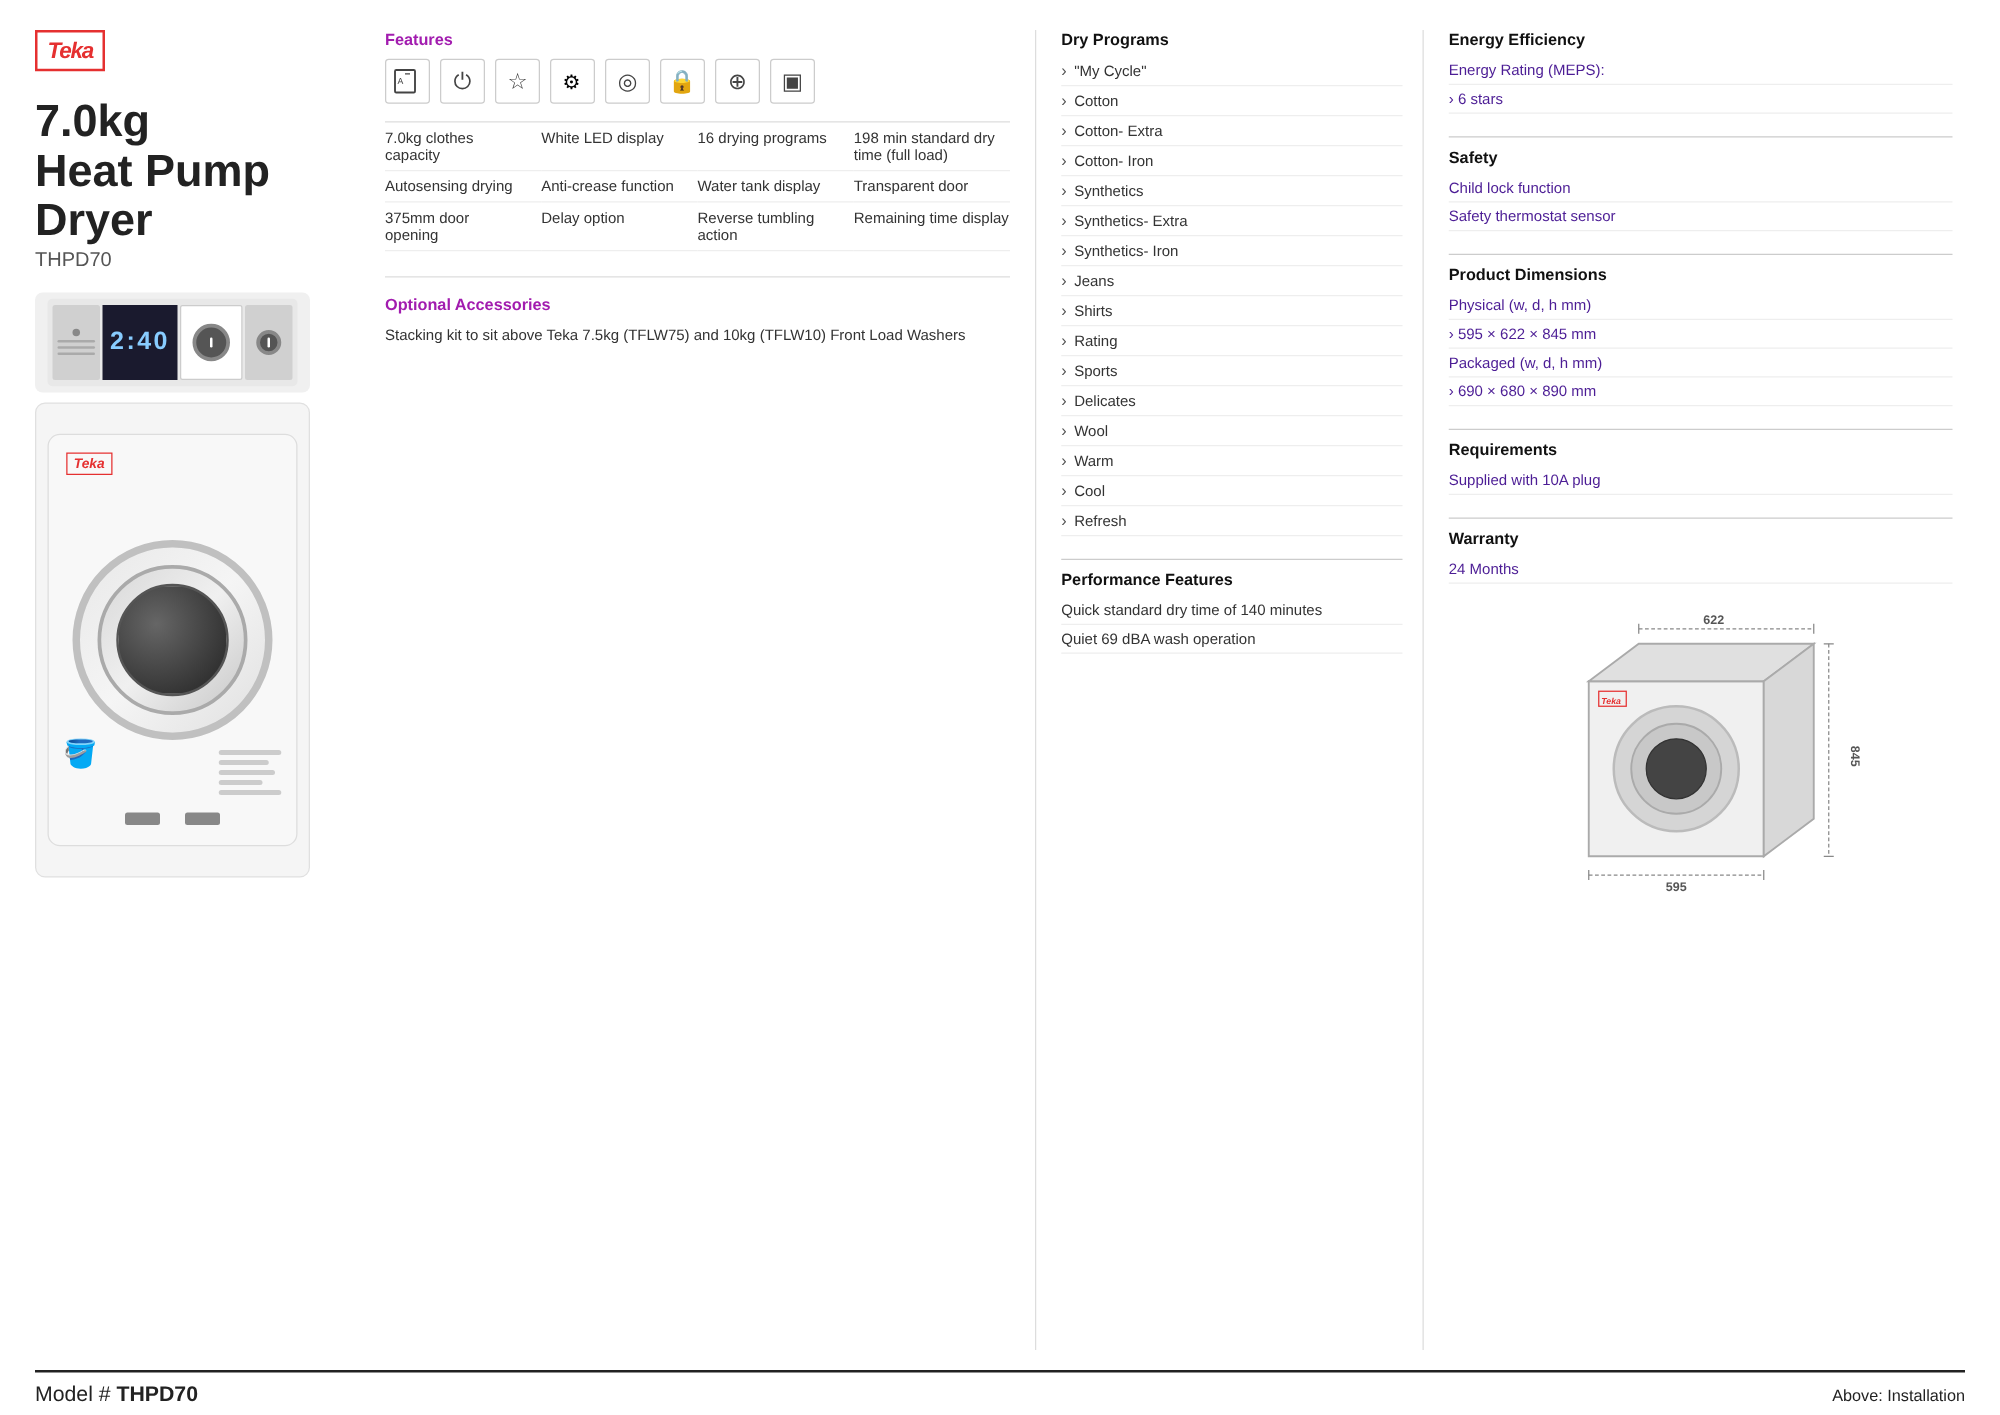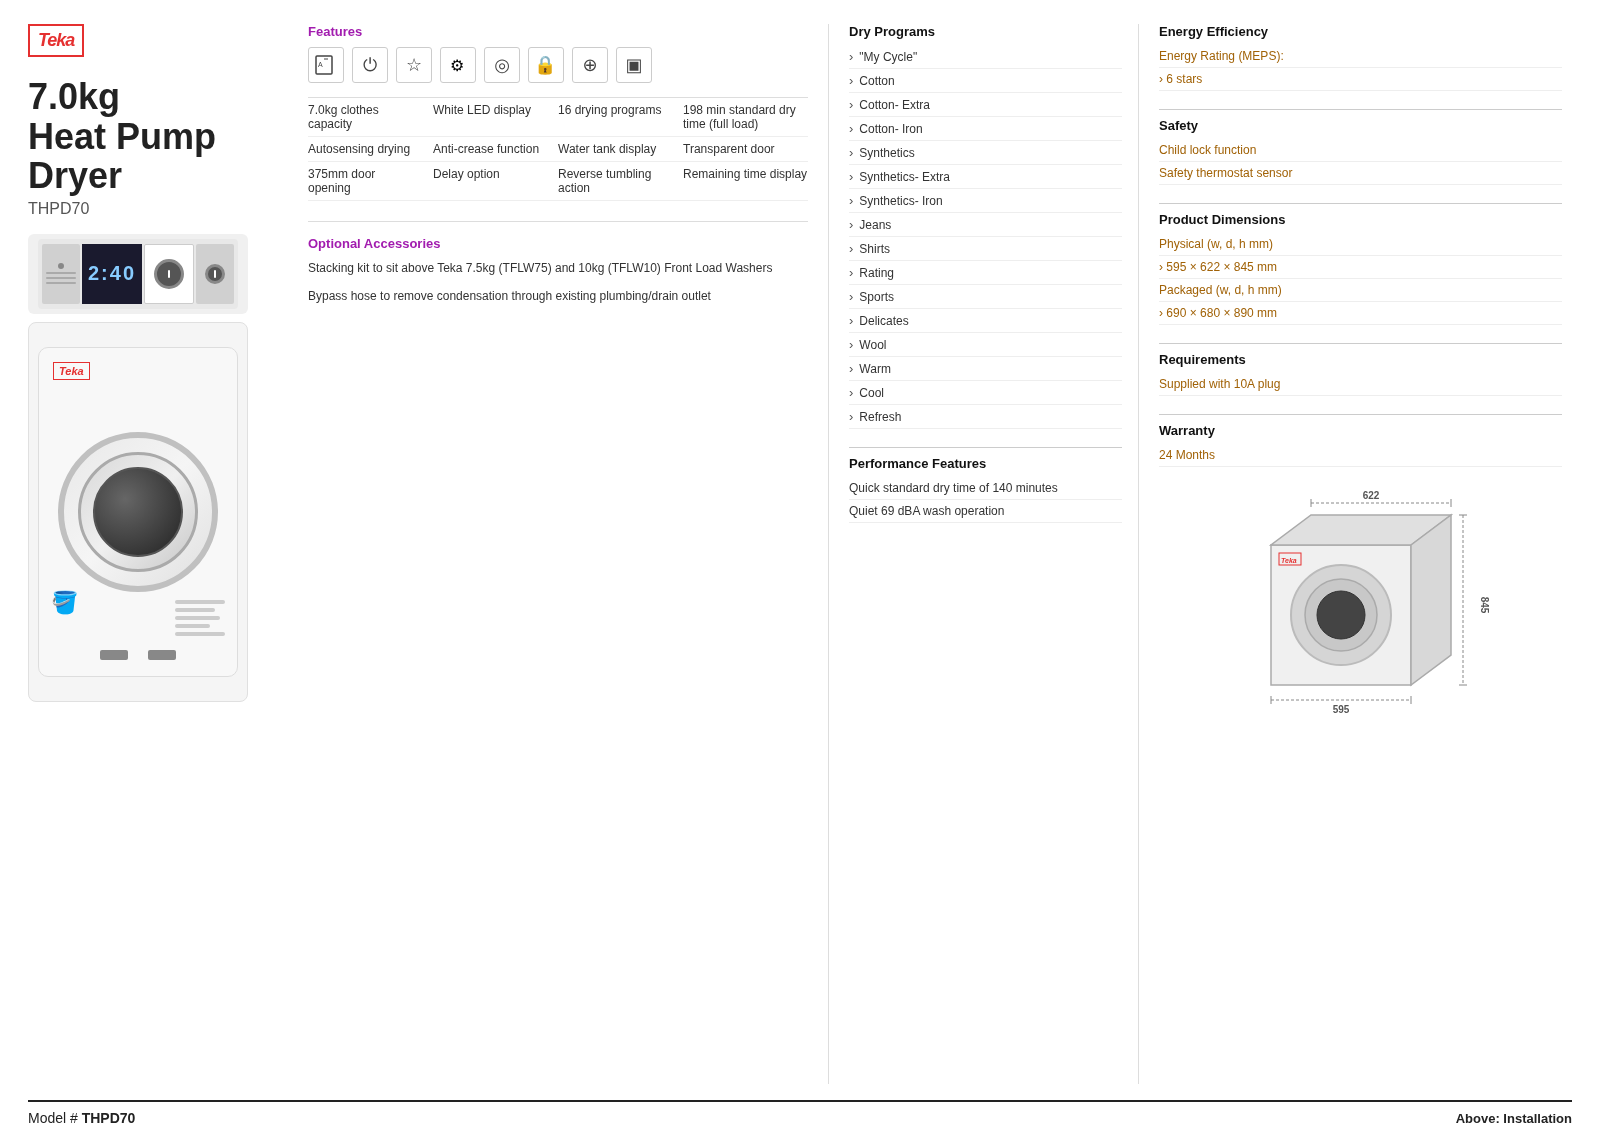--- a/index.html
+++ b/index.html
@@ -230,21 +230,21 @@
     }
 
     .program-item::before {
       content: '›';
       color: #555;
       font-size: 13px;
     }
 
     .spec-item {
       font-size: 12px;
-      color: #a16207;
+      color: #4c1d95;
       padding: 4px 0;
       border-bottom: 1px solid #eee;
     }
 
     .perf-item {
       font-size: 12px;
       color: #333;
       padding: 4px 0;
       border-bottom: 1px solid #eee;
     }
@@ -260,31 +260,31 @@
     .bottom-bar {
       display: flex;
       justify-content: space-between;
       align-items: center;
       border-top: 2px solid #222;
       margin-top: 16px;
       padding: 8px 0 6px 0;
     }
 
     .model-info {
-      font-size: 14px;
+      font-size: 17px;
       font-weight: normal;
     }
 
     .model-info strong {
       font-weight: bold;
     }
 
     .above-info {
       font-size: 13px;
-      font-weight: bold;
+      font-weight: normal;
     }
 
     
     .panel-top {
       display: flex;
       gap: 2px;
       padding: 4px;
       background: #e8e8e8;
       border-radius: 4px;
       width: 200px;
@@ -568,21 +568,20 @@
           <div class="feat-item">375mm door opening</div>
           <div class="feat-item">Delay option</div>
           <div class="feat-item">Reverse tumbling action</div>
           <div class="feat-item">Remaining time display</div>
         </div>
       </div>
 
       <div class="optional-section">
         <div class="section-title">Optional Accessories</div>
         <p class="optional-text">Stacking kit to sit above Teka 7.5kg (TFLW75) and 10kg (TFLW10) Front Load Washers</p>
-        <p class="optional-text">Bypass hose to remove condensation through existing plumbing/drain outlet</p>
       </div>
     </div>
 
     <div class="right-area">
 
       <div class="dry-programs-col">
         <div class="col-section">
           <div class="col-section-title">Dry Programs</div>
           <div class="program-item">
             <span>"My Cycle"</span>

